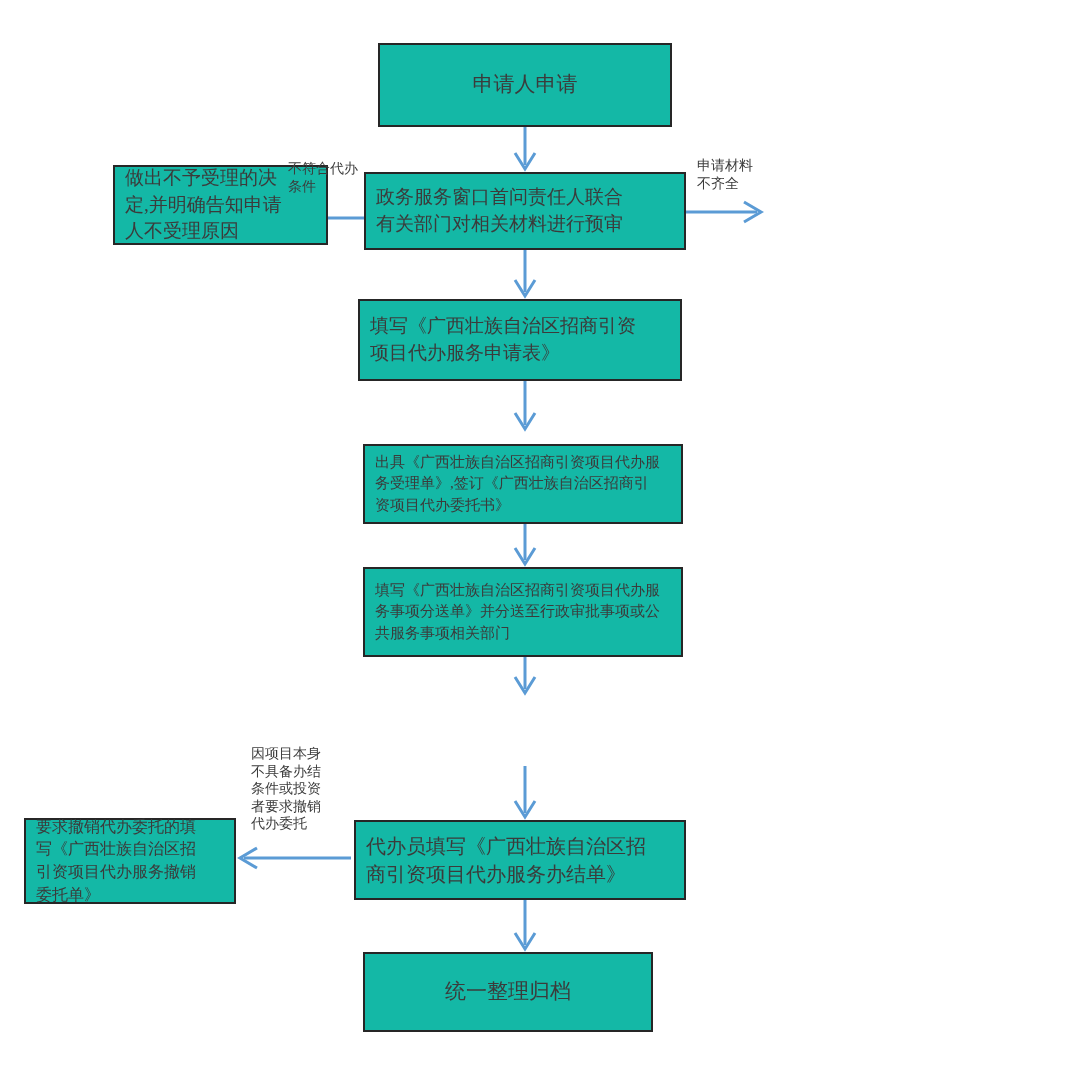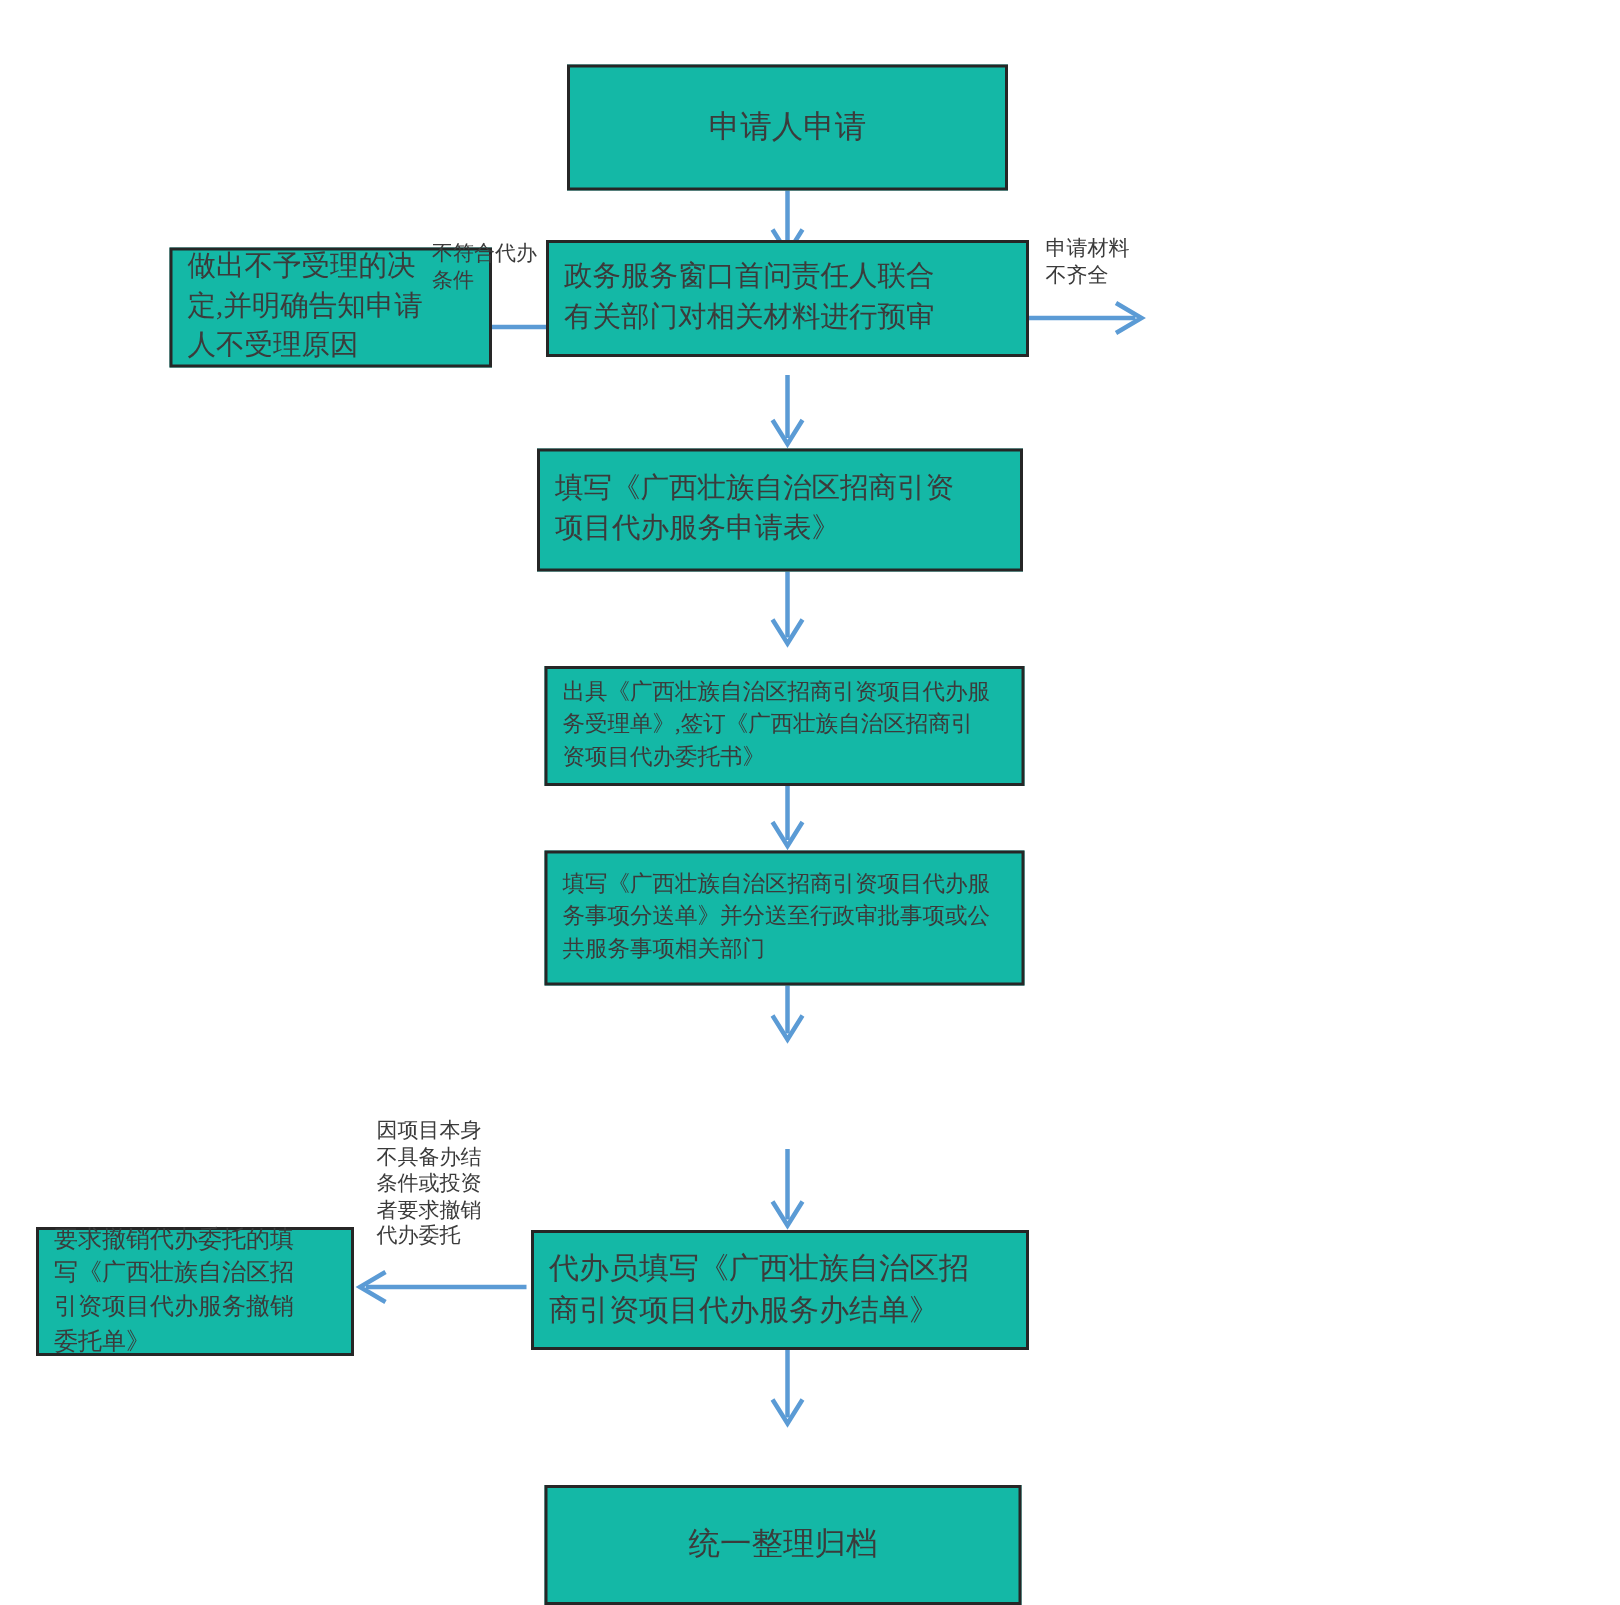--- a/index.html
+++ b/index.html
@@ -117,21 +117,21 @@
     <g>
       <line class="arrow-line" x1="525" y1="900" x2="525" y2="945"></line>
       <polyline class="arrow-head" points="515,933 525,949 535,933"></polyline>
     </g>
   </svg>
 
   <div class="node center-text" style="left:378px; top:43px; width:294px; height:84px; font-size:21px;">
     <span>申请人申请</span>
   </div>
 
-  <div class="node" style="left:364px; top:160px; width:322px; height:78px; font-size:19px;">
+  <div class="node" style="left:364px; top:172px; width:322px; height:78px; font-size:19px;">
     <span>政务服务窗口首问责任人联合
 有关部门对相关材料进行预审</span>
   </div>
 
   <div class="node" style="left:68px; top:165px; width:215px; height:80px; font-size:19px;margin-left:45px;">
     <span>做出不予受理的决
 定,并明确告知申请
 人不受理原因</span>
   </div>
 
@@ -159,21 +159,21 @@
 商引资项目代办服务办结单》</span>
   </div>
 
   <div class="node" style="left:24px; top:818px; width:212px; height:86px; font-size:16px;">
     <span>要求撤销代办委托的填
 写《广西壮族自治区招
 引资项目代办服务撤销
 委托单》</span>
   </div>
 
-  <div class="node center-text" style="left:363px; top:952px; width:318px; height:80px; font-size:21px;margin-top:38px;">
+  <div class="node center-text" style="left:363px; top:952px; width:290px; height:80px; font-size:21px;">
     <span>统一整理归档</span>
   </div>
 
   <div class="edge-label" style="left:288px; top:160px; font-size:14px;">不符合代办
 条件</div>
 
   <div class="edge-label" style="left:697px; top:157px; font-size:14px;">申请材料
 不齐全</div>
 
   <div class="edge-label" style="left:251px; top:745px; font-size:14px;">因项目本身

